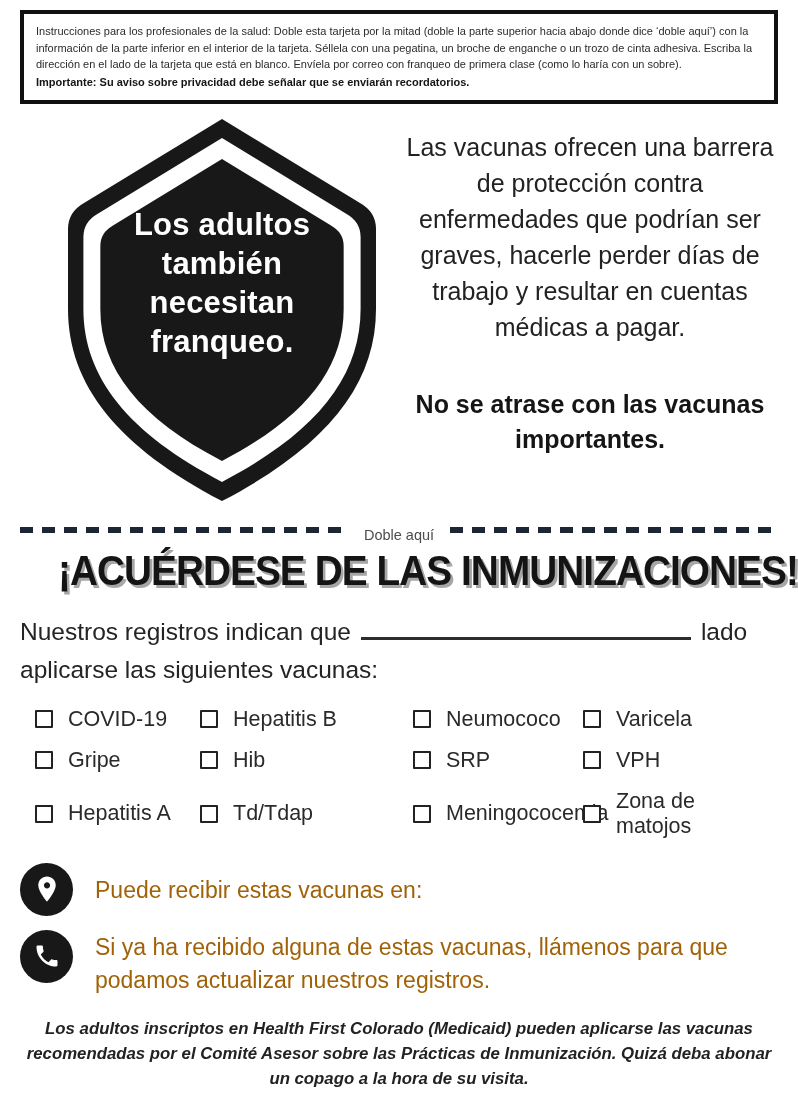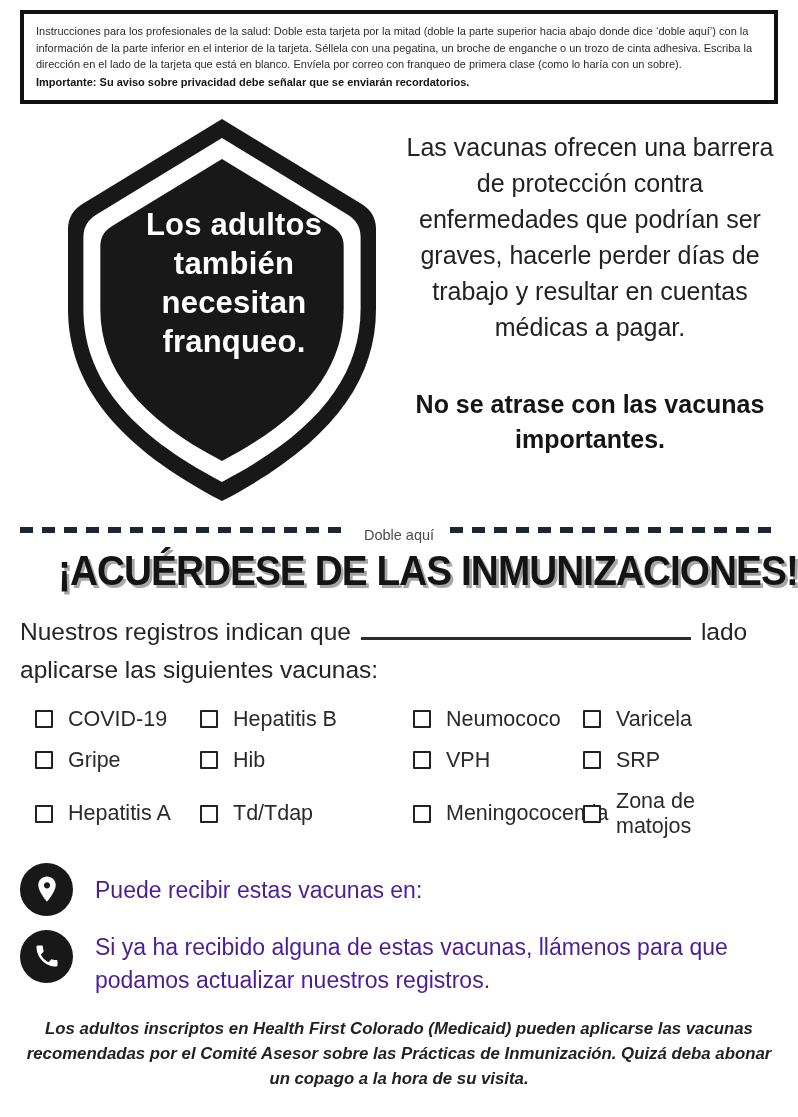--- a/index.html
+++ b/index.html
@@ -16,21 +16,21 @@
     border: 4px solid #111;
     padding: 9px 12px 10px;
     font-size: 11px; line-height: 1.5; color: #2b2b2b;
   }
   .instructions-box .important { font-weight: bold; color: #151515; margin-top: 1px; }
 
   
   .hero { display: flex; align-items: flex-start; margin-top: 13px; }
   .shield-wrap { position: relative; width: 336px; height: 386px; margin-left: 34px; flex: none; }
   .shield-text {
-    position: absolute; left: 12px; top: 88px; width: 100%;
+    position: absolute; left: 0; top: 88px; width: 100%;
     text-align: center; color: #fff; font-weight: bold;
     font-size: 31px; line-height: 1.26; letter-spacing: .2px;
   }
   .hero-right { flex: 1; padding: 12px 4px 0 16px; text-align: center; }
   .hero-body { font-size: 25px; line-height: 1.44; color: #222; }
   .hero-emphasis { margin-top: 42px; font-size: 25px; font-weight: bold; color: #151515; line-height: 1.4; }
 
   
   .fold-row { display: flex; align-items: flex-start; margin-top: 24px; height: 16px; }
   .fold-dashes {
@@ -69,21 +69,21 @@
 
   
   .contact { margin-top: 24px; }
   .contact-row { display: flex; align-items: flex-start; margin-top: 14px; }
   .contact-row:first-child { margin-top: 0; }
   .icon-circle {
     flex: none; width: 53px; height: 53px; border-radius: 50%;
     background: #181818; display: flex; align-items: center; justify-content: center;
     margin-right: 22px;
   }
-  .contact-text { font-size: 23px; line-height: 1.45; color: #4c1d95; padding-top: 11px; }
+  .contact-text { font-size: 23px; line-height: 1.45; color: #a16207; padding-top: 11px; }
   .contact-row.phone .contact-text { padding-top: 1px; }
 
   
   .medicaid-note {
     margin: 18px auto 0; max-width: 766px; text-align: center;
     font-size: 16.8px; font-style: italic; font-weight: bold;
     line-height: 1.5; color: #222;
   }
 </style>
 </head>
@@ -150,25 +150,25 @@
   <div class="vaccine-item">
       <span class="vaccine-checkbox"></span>
       <span>Gripe</span>
     </div>
   <div class="vaccine-item">
       <span class="vaccine-checkbox"></span>
       <span>Hib</span>
     </div>
   <div class="vaccine-item">
       <span class="vaccine-checkbox"></span>
+      <span>SRP</span>
+    </div>
+  <div class="vaccine-item">
+      <span class="vaccine-checkbox"></span>
       <span>VPH</span>
-    </div>
-  <div class="vaccine-item">
-      <span class="vaccine-checkbox"></span>
-      <span>SRP</span>
     </div>
   <div class="vaccine-item">
       <span class="vaccine-checkbox"></span>
       <span>Hepatitis A</span>
     </div>
   <div class="vaccine-item">
       <span class="vaccine-checkbox"></span>
       <span>Td/Tdap</span>
     </div>
   <div class="vaccine-item">

